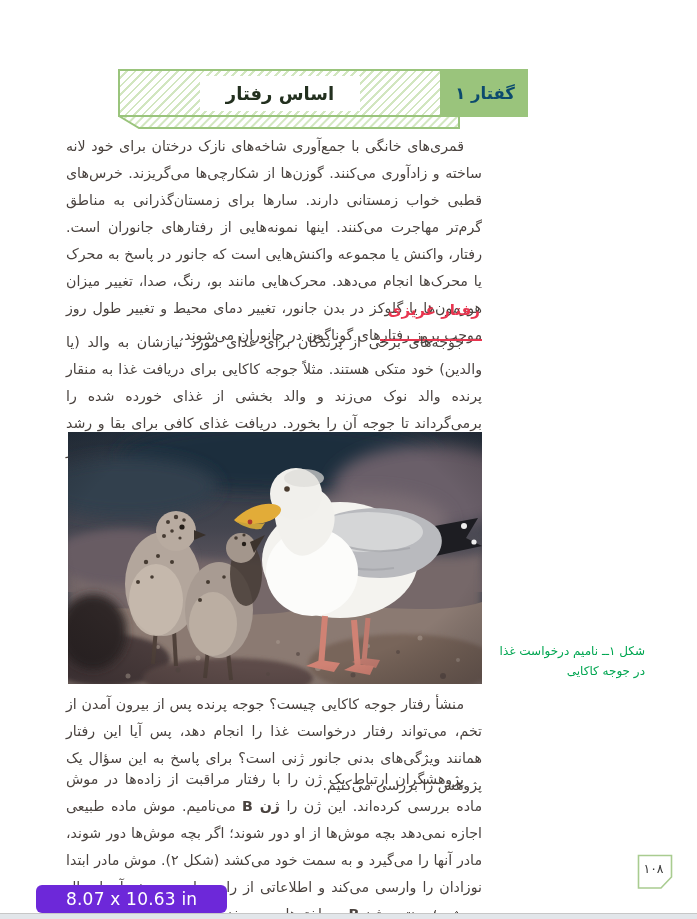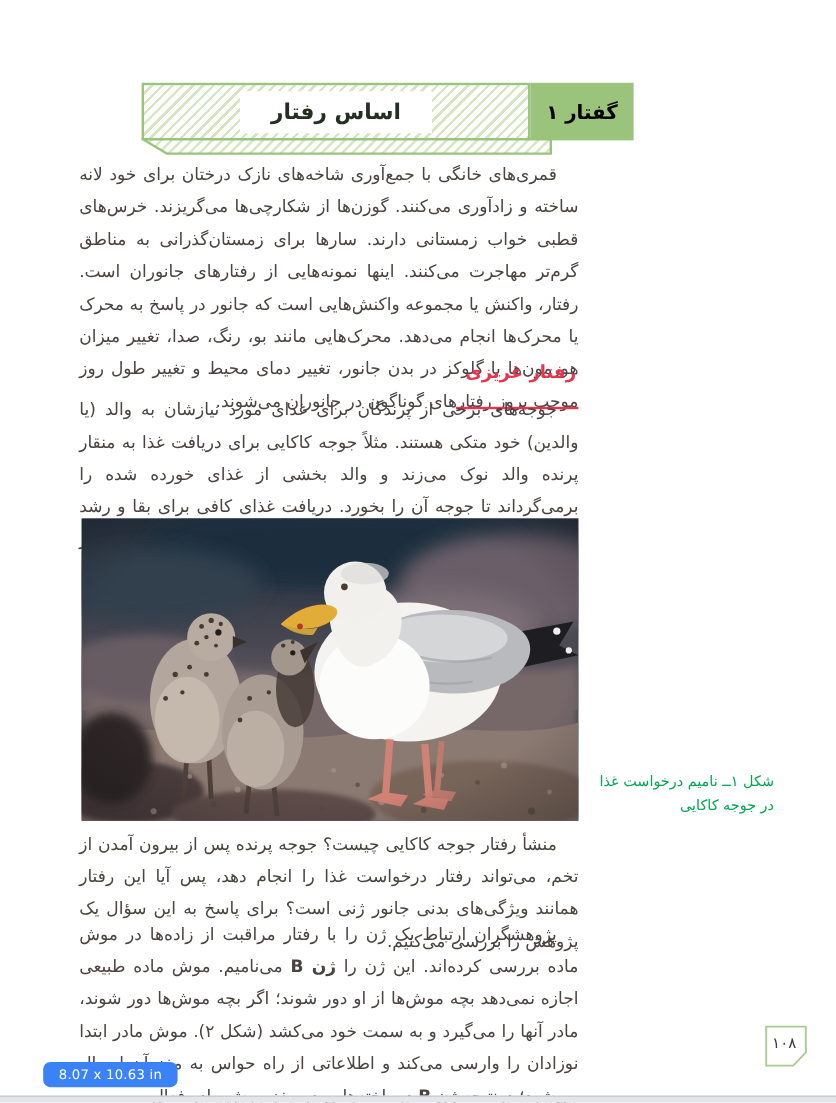--- a/index.html
+++ b/index.html
@@ -34,21 +34,21 @@
   }
   .banner-title-box{
     background:#ffffff;
     padding:7px 26px;
     font-size:18px;font-weight:bold;color:#23301f;
     direction:rtl;white-space:nowrap;
   }
   .banner-label{
     width:86px;
     background:var(--banner-green,#9ac47c);
-    color:#000000;font-size:16.5px;font-weight:bold;
+    color:#0c4a6e;font-size:16.5px;font-weight:bold;
     display:flex;align-items:center;justify-content:center;
     direction:rtl;
   }
   .banner-fold{position:absolute;left:0;top:46px;}
   
   .section-heading{
     position:absolute;top:301px;right:215px;
     color:var(--heading-red,#e8354f);
     font-size:15px;font-weight:bold;
     padding:0 2px 20px 8px;
@@ -68,23 +68,23 @@
   .page-number{position:absolute;left:637px;top:854px;width:37px;height:36px;}
   .page-number svg{position:absolute;left:0;top:0;}
   .page-number .num{
     position:absolute;left:0;top:0;width:33px;height:28px;
     display:flex;align-items:center;justify-content:center;
     font-size:12.5px;color:#3a3a3a;direction:rtl;
   }
   
   .dim-badge{
     position:absolute;left:36px;top:885px;
-    background:#3b82f6;border-radius:6px;
-    color:#ffffff;font-size:11px;
-    padding:4px 13px;
+    background:#6d28d9;border-radius:6px;
+    color:#ffffff;font-size:17px;
+    padding:4px 30px;
     letter-spacing:.2px;
   }
   .footer-strip{
     position:absolute;left:0;top:913px;width:697px;height:6px;
     background:#e2e6ea;border-top:1px solid #c7c7c7;
   }
 </style>
 </head>
 <body>
 

